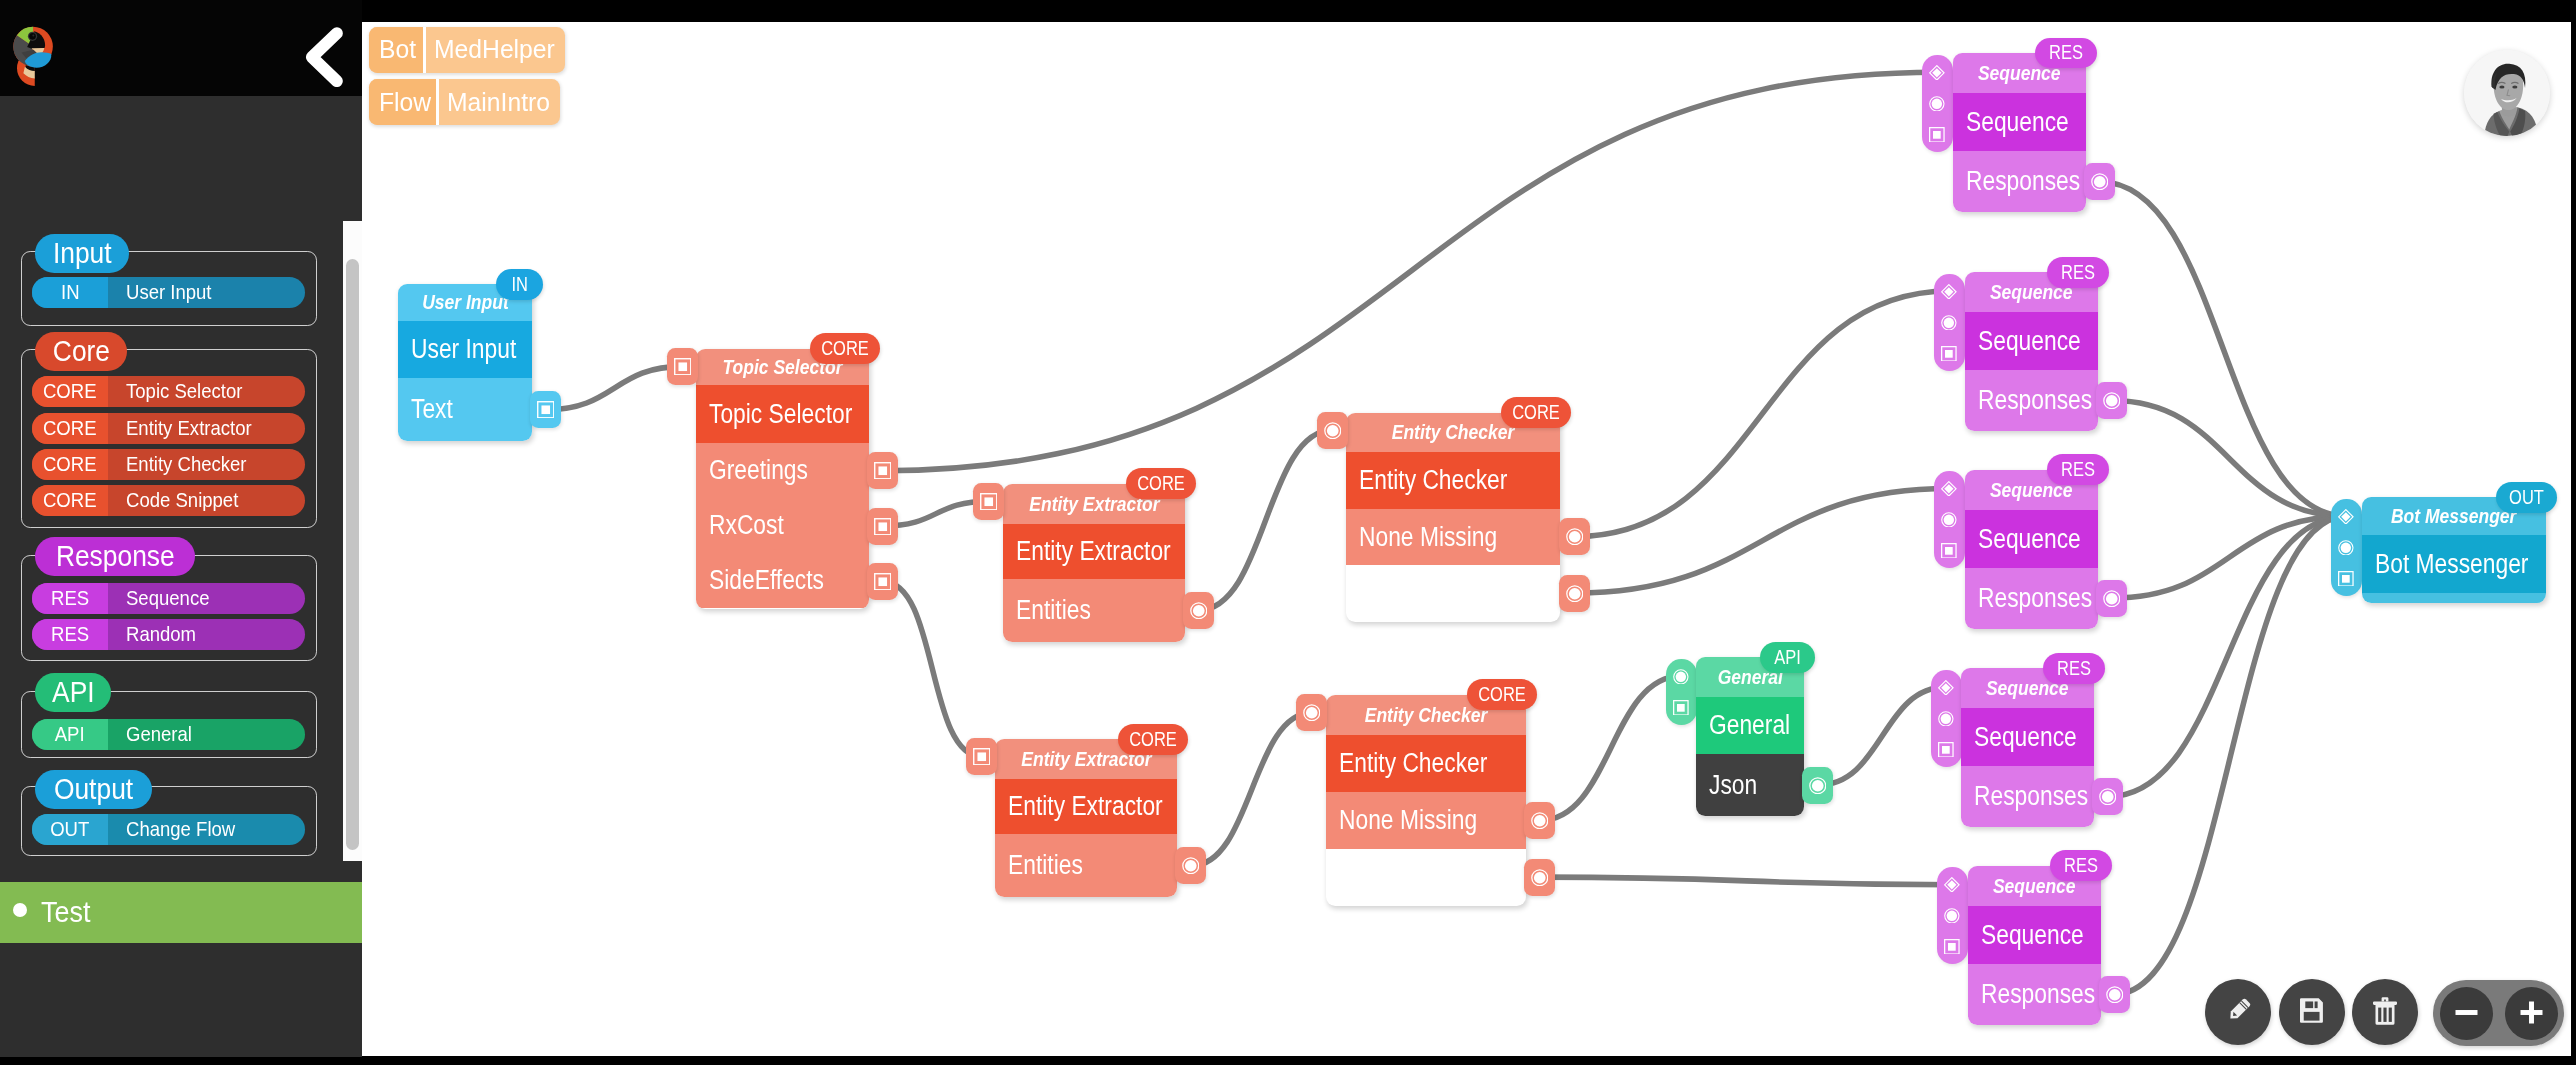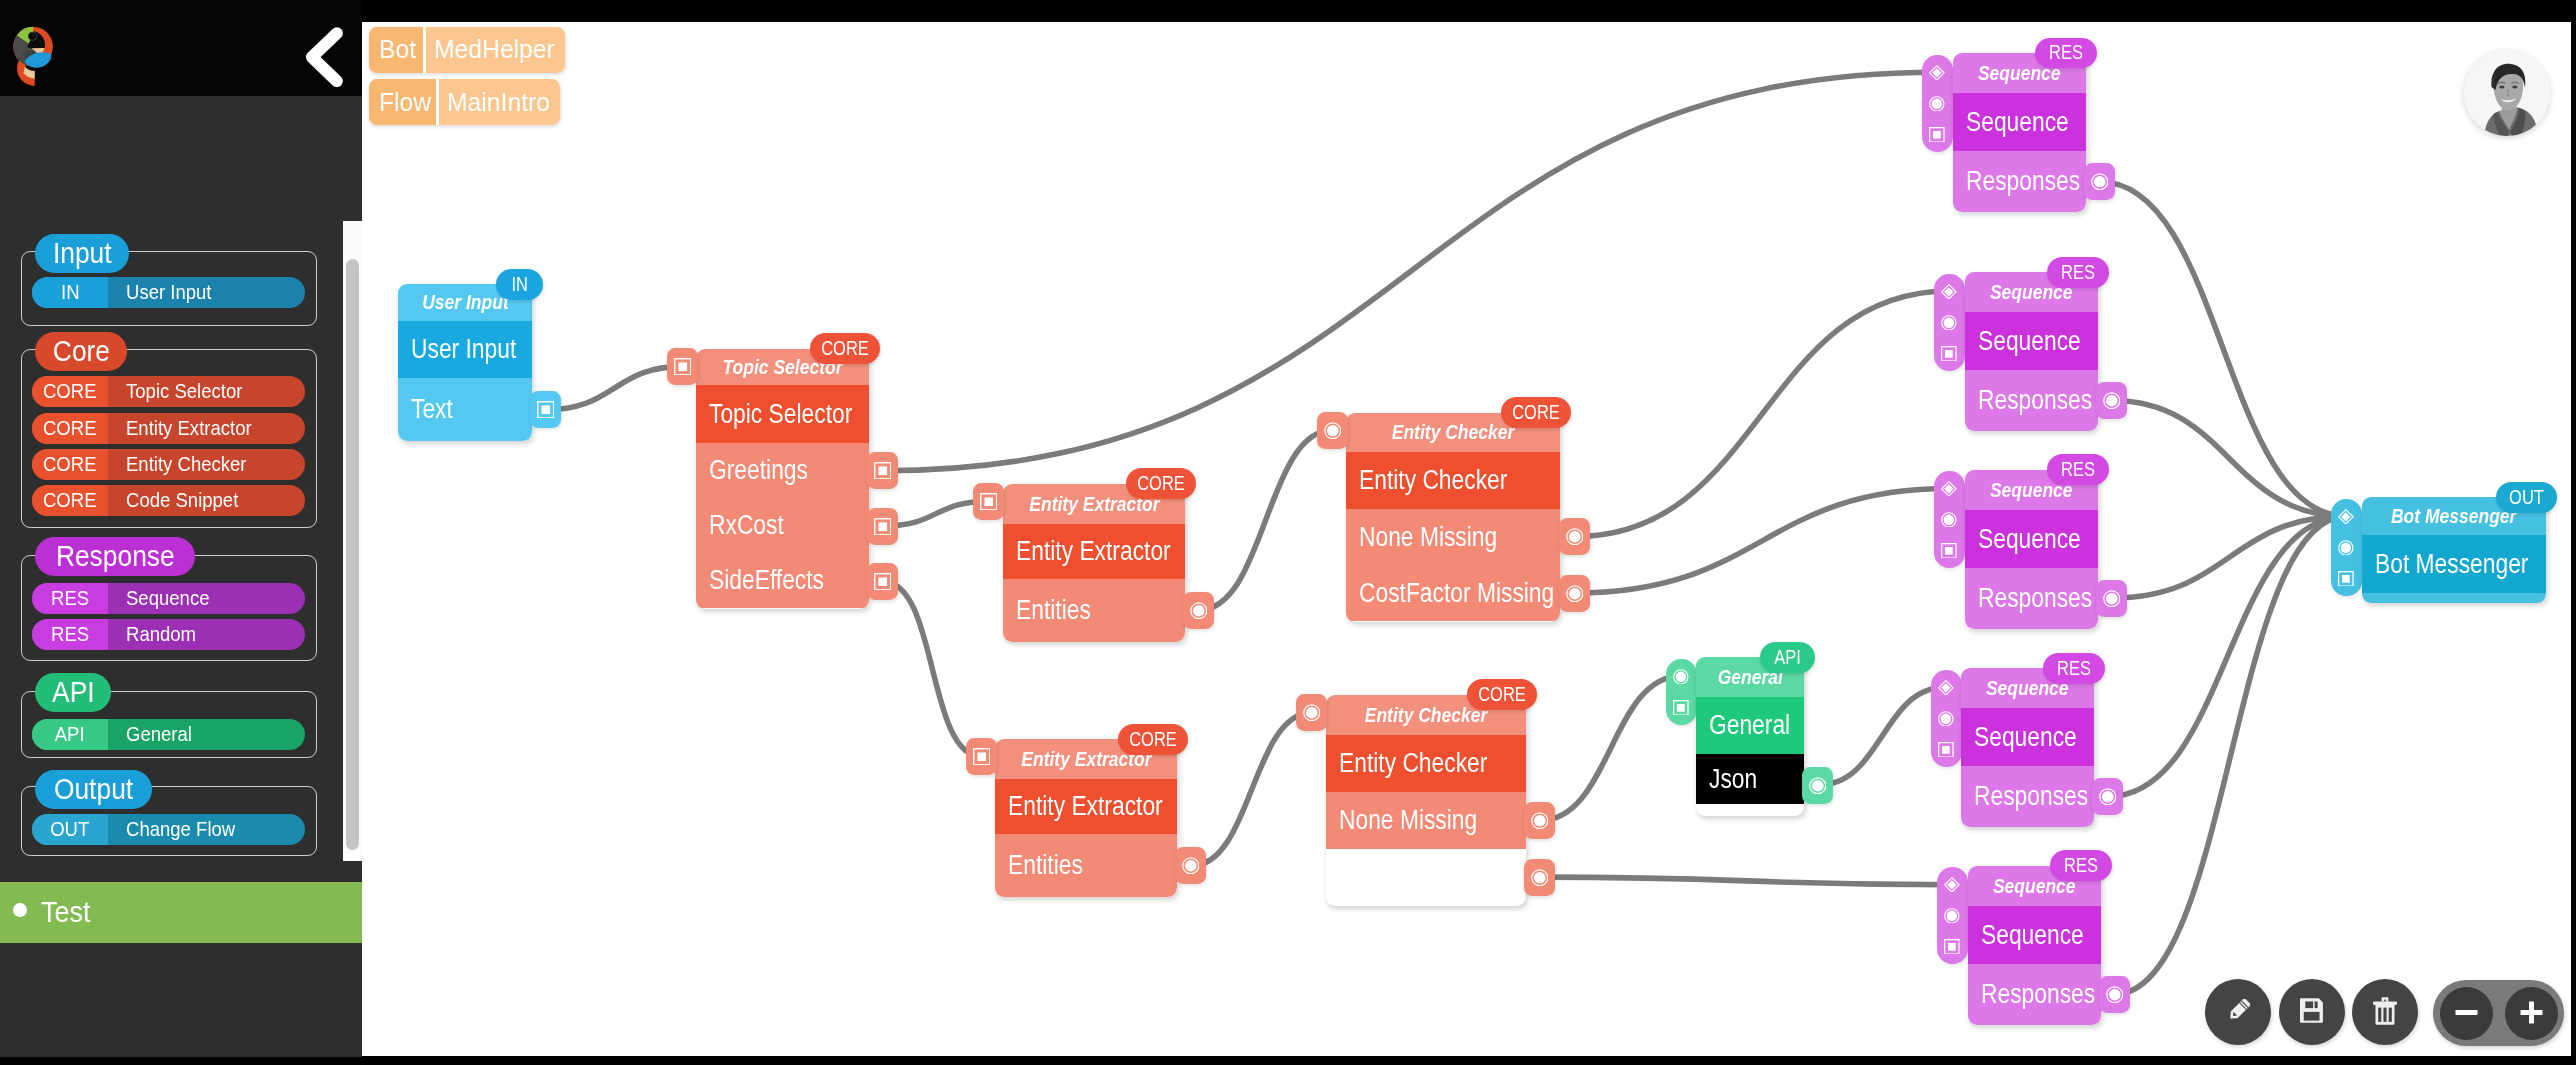--- a/index.html
+++ b/index.html
@@ -321,23 +321,20 @@
         <div class="node" style="left: 984px; top: 391px; width: 214px; height: 209px;">
           <div class="nhead" style="height:39px;background:#f2907d;font-size:20px;">
             <span class="sxc">Entity Checker</span>
           </div>
           <div class="ntitle" style="height:57px;background:#ee4f2e;font-size:27px;padding-left:13px;box-sizing:border-box;">
             <span class="sx">Entity Checker</span>
           </div>
           <div class="nrow" style="height:56px;background:#f38a76;font-size:27px;padding-left:13px;box-sizing:border-box;">
             <span class="sx">None Missing</span>
           </div>
-          <div class="nrow" style="height:56px;background:#f38a76;font-size:27px;padding-left:13px;box-sizing:border-box;">
-            <span class="sx">CostFactor Missing</span>
-          </div>
         </div>
         <div class="badge" style="background: rgb(238, 83, 56); top: 375px; width: 70px; left: 1139px;">
           <span class="sxc">CORE</span>
         </div>
         <div class="port" style="background: rgb(243, 138, 118); left: 955px; top: 390px;">
           <svg viewBox="0 0 24 24" width="22" height="22">
             <circle cx="12" cy="12" r="10.9" fill="none" stroke="#fff" stroke-width="1.7"></circle>
             <circle cx="12" cy="12" r="8.0" fill="#fff"></circle>
           </svg>
         </div>
@@ -411,21 +408,21 @@
             <circle cx="12" cy="12" r="8.0" fill="#fff"></circle>
           </svg>
         </div>
         <div class="node" style="left: 1334px; top: 635px; width: 108px; height: 159px;">
           <div class="nhead" style="height:40px;background:#5bd8a4;font-size:20px;">
             <span class="sxc">General</span>
           </div>
           <div class="ntitle" style="height:57px;background:#1ec97b;font-size:27px;padding-left:13px;box-sizing:border-box;">
             <span class="sx">General</span>
           </div>
-          <div class="nrow" style="height:50px;background:#000000;font-size:27px;padding-left:13px;box-sizing:border-box;">
+          <div class="nrow" style="height:62px;background:#404040;font-size:27px;padding-left:13px;box-sizing:border-box;">
             <span class="sx">Json</span>
           </div>
         </div>
         <div class="badge" style="background: rgb(43, 201, 138); top: 620px; width: 55px; left: 1398px;">
           <span class="sxc">API</span>
         </div>
         <div class="portstack" style="background: rgb(91, 216, 164); left: 1304px; top: 637px; height: 66px; padding-top: 2px; box-sizing: border-box;">
           <div class="pico">
             <svg viewBox="0 0 24 24" width="22" height="22">
               <circle cx="12" cy="12" r="10.9" fill="none" stroke="#fff" stroke-width="1.7"></circle>

